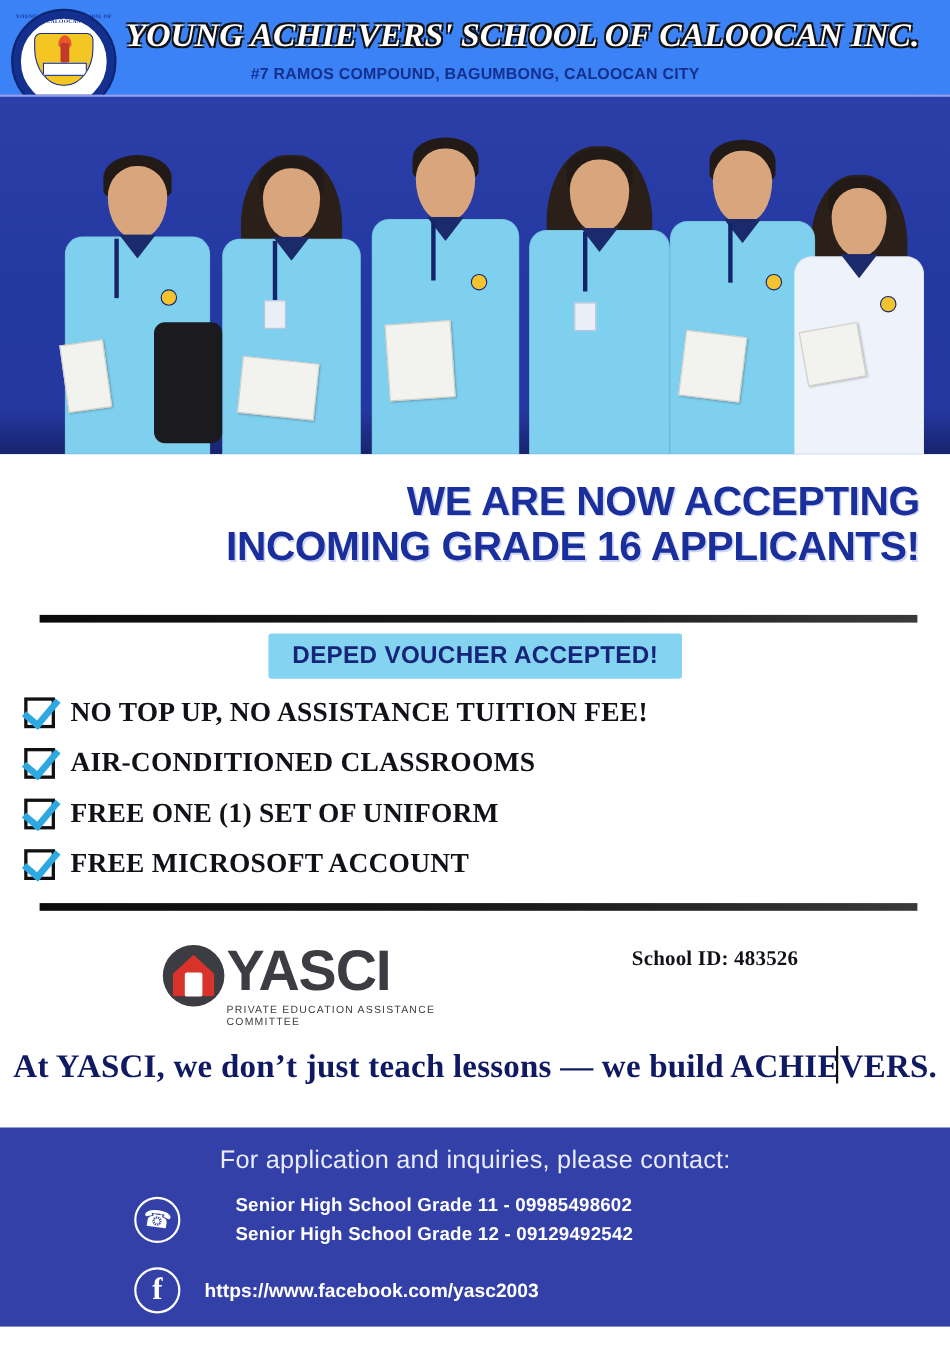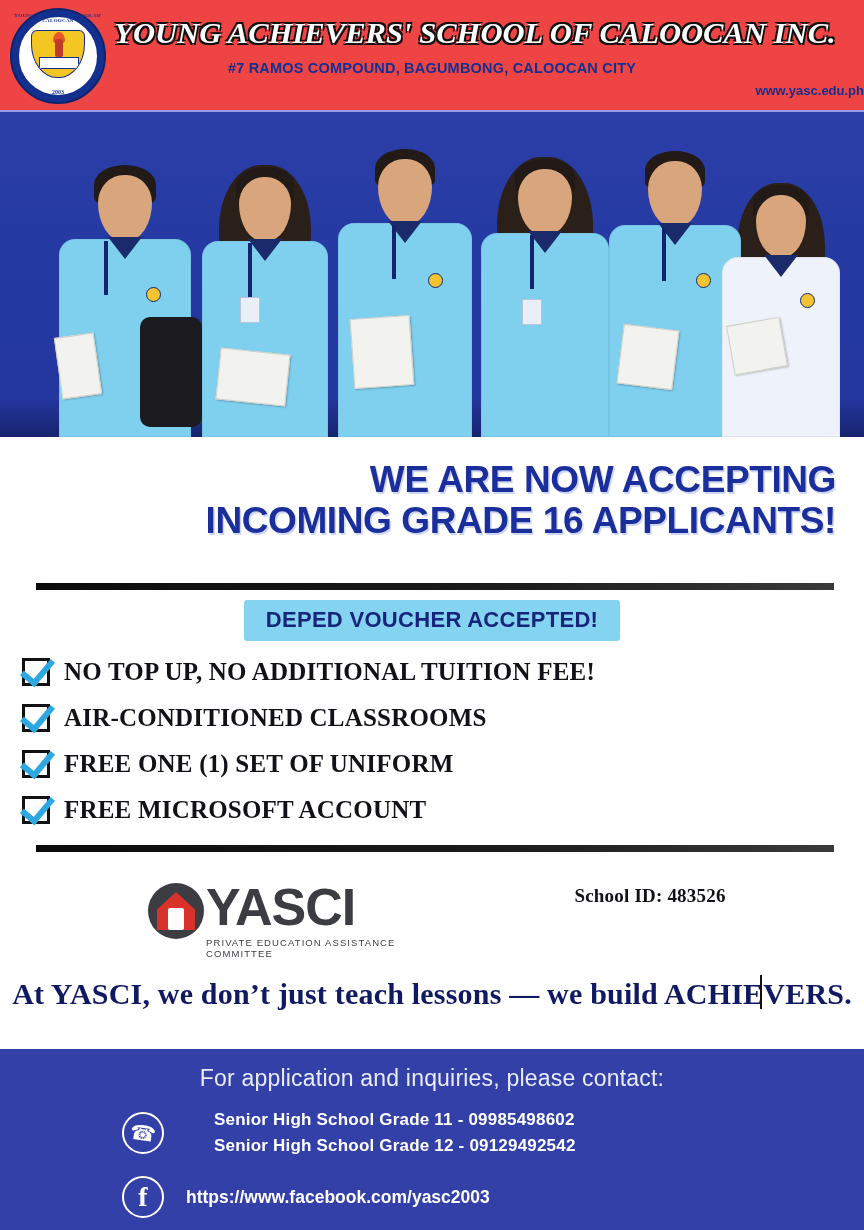--- a/index.html
+++ b/index.html
@@ -14,22 +14,22 @@
   .poster {
     position: relative;
     width: 864px;
     height: 1230px;
     background: #ffffff;
   }
 
   
   .header {
     position: relative;
-    height: 112px;
-    background: #ef4444;
+    height: 88px;
+    background: #3b82f6;
     border-bottom: 2px solid #9a9ce8;
     overflow: hidden;
   }
   .crest {
     position: absolute;
     left: 10px;
     top: 8px;
     width: 96px;
     height: 96px;
   }
@@ -597,21 +597,21 @@
 
     <div class="rule top"></div>
 
     <div class="voucher">
       <span>DEPED VOUCHER ACCEPTED!</span>
     </div>
 
     <div class="perks">
       <div class="perk">
         <span class="chk"></span>
-        <span class="perk-label">NO TOP UP, NO ADDITIONAL TUITION FEE!</span>
+        <span class="perk-label">NO TOP UP, NO ASSISTANCE TUITION FEE!</span>
       </div>
       <div class="perk">
         <span class="chk"></span>
         <span class="perk-label">AIR-CONDITIONED CLASSROOMS</span>
       </div>
       <div class="perk">
         <span class="chk"></span>
         <span class="perk-label">FREE ONE (1) SET OF UNIFORM</span>
       </div>
       <div class="perk">

